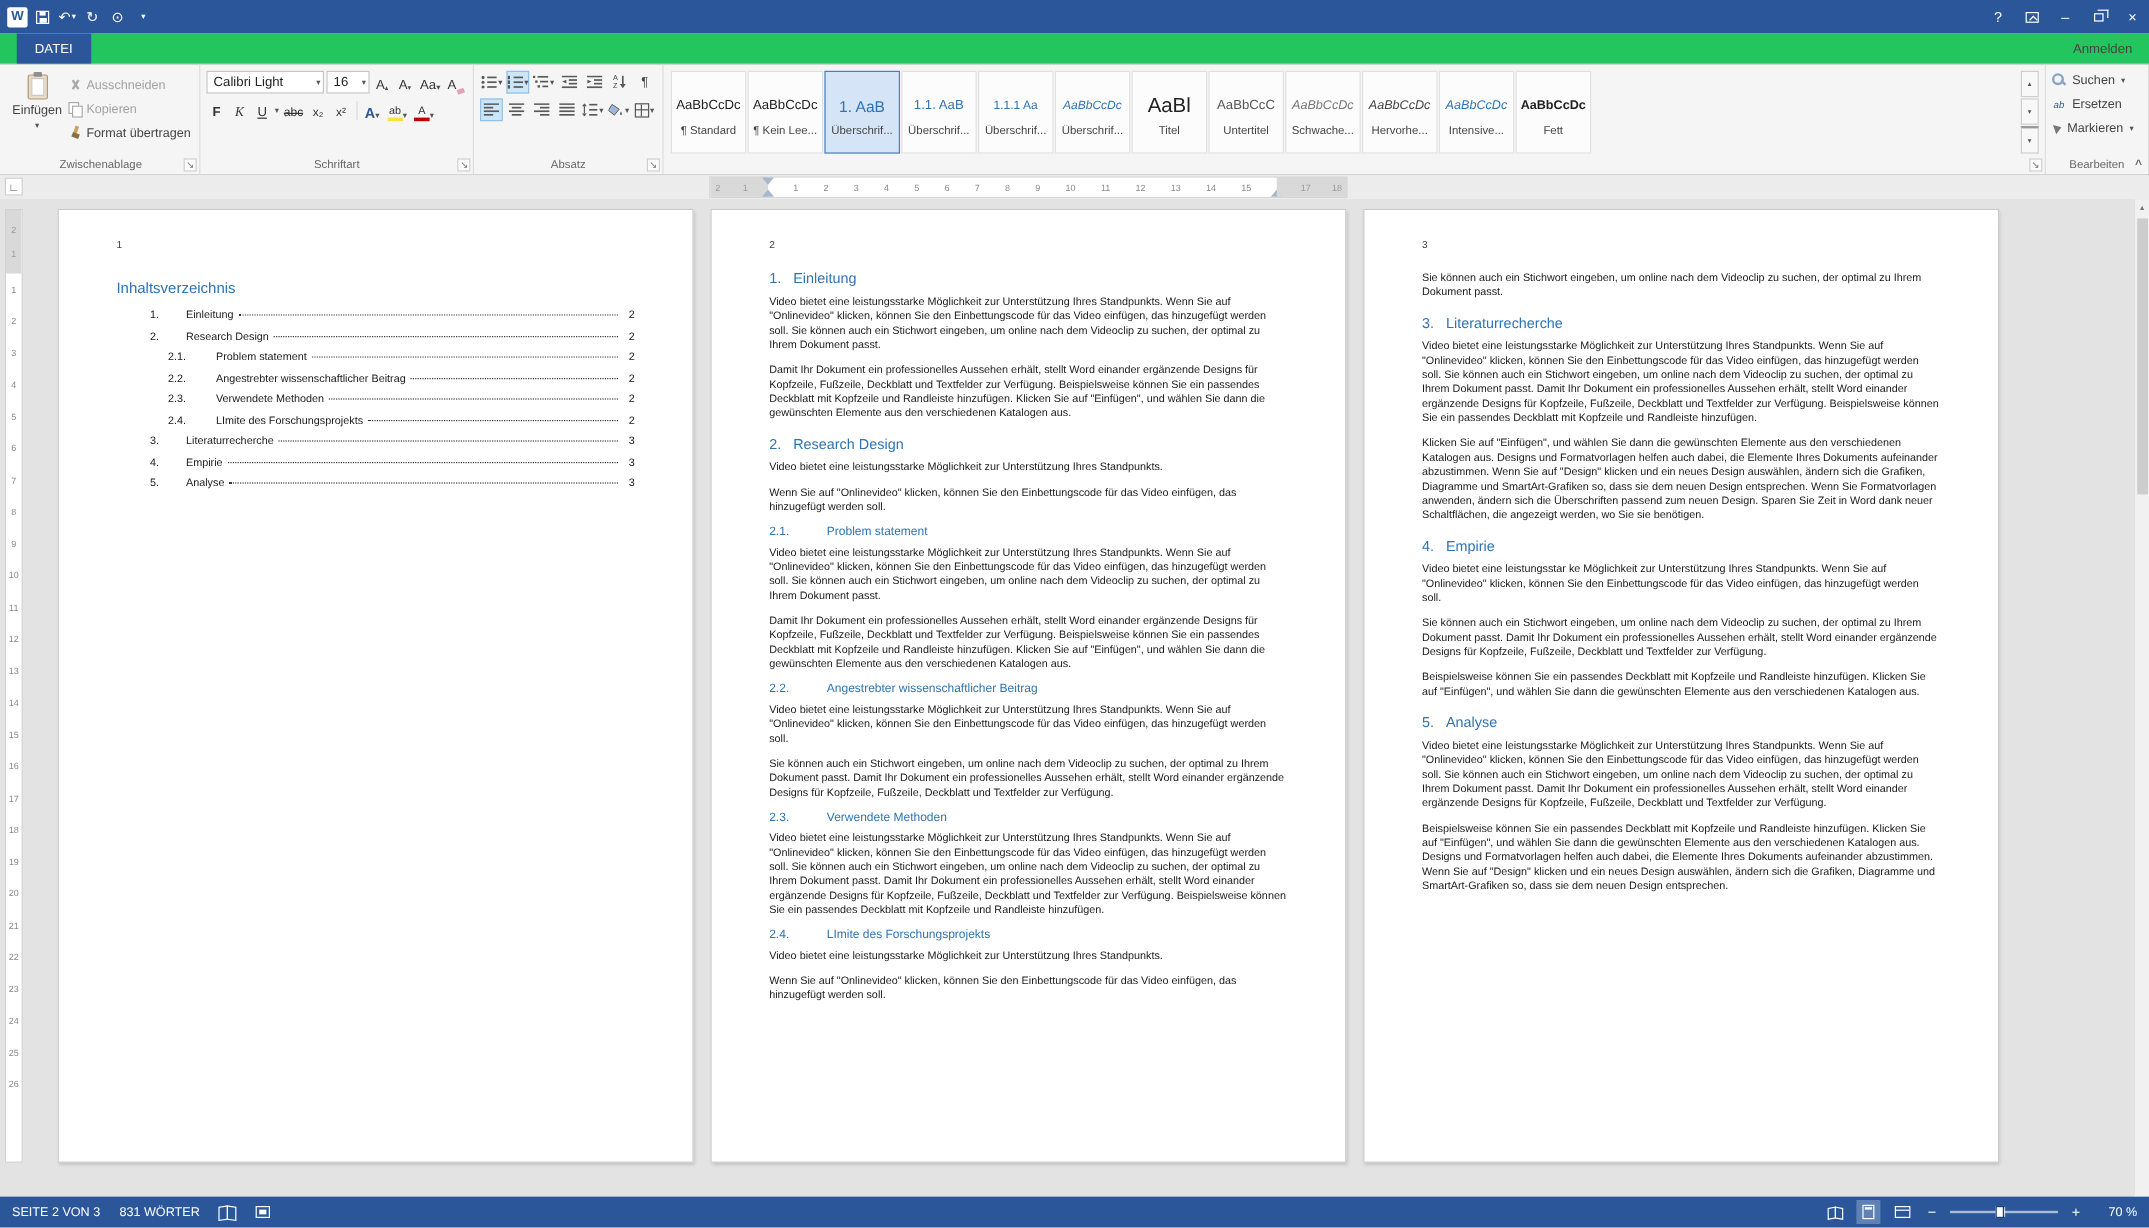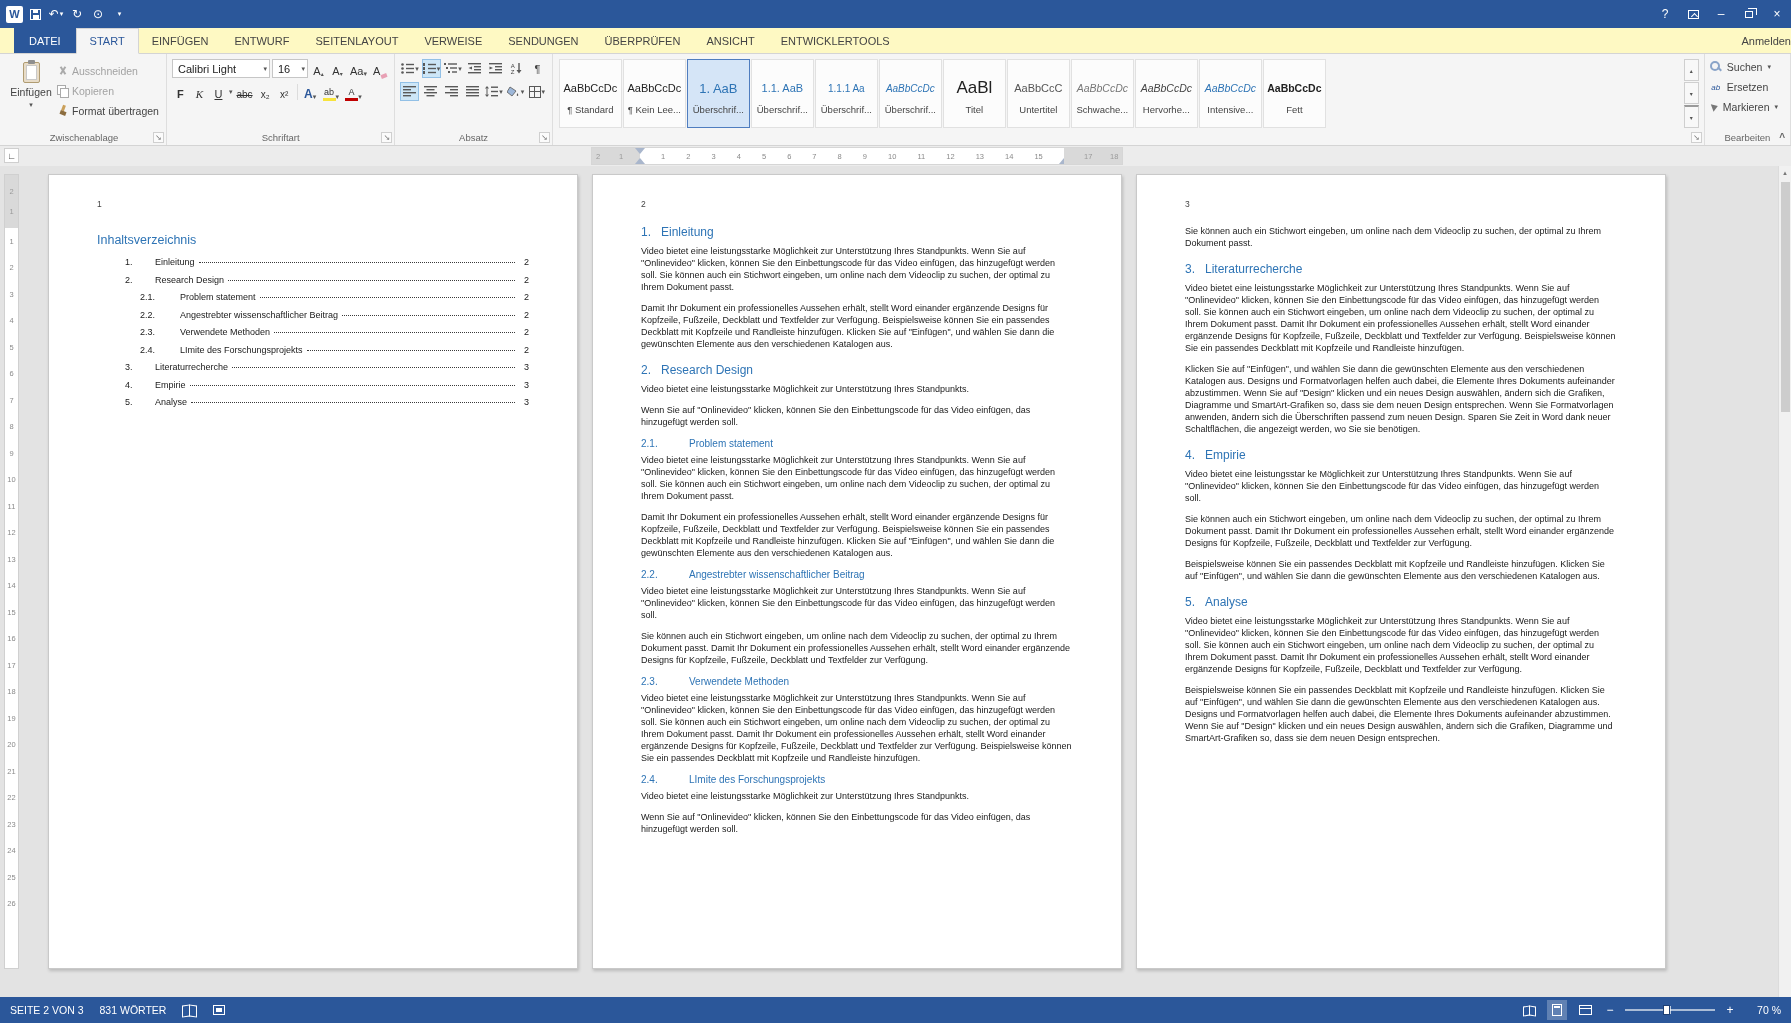--- a/index.html
+++ b/index.html
@@ -17,26 +17,26 @@
   .i-save::after{content:"";position:absolute;left:2px;bottom:0;width:6px;height:4px;background:#fff}
   .wtitle{position:absolute;left:0;right:0;text-align:center;font-size:12px;color:#fff;pointer-events:none}
   .wctrl{margin-left:auto;display:flex;align-items:center;z-index:2}
   .wbtn{width:28px;height:28px;display:flex;align-items:center;justify-content:center;font-size:12px}
   .i-restore{position:relative;width:8px;height:7px;border:1px solid #fff}
   .i-restore::before{content:"";position:absolute;left:2px;top:-4px;width:8px;height:6px;border-top:1px solid #fff;border-right:1px solid #fff}
   .i-ribbonopt{width:11px;height:9px;border:1px solid #fff;position:relative}
   .i-ribbonopt::before{content:"";position:absolute;left:3px;top:3px;width:4px;height:4px;border-top:1px solid #fff;border-left:1px solid #fff;transform:rotate(45deg)}
 
   
-  .tabrow{height:26px;background:#fef9c3;display:flex;align-items:flex-end;border-bottom:1px solid #d4d4d4;flex:0 0 auto;position:relative}
+  .tabrow{height:26px;background:#22c55e;display:flex;align-items:flex-end;border-bottom:1px solid #d4d4d4;flex:0 0 auto;position:relative}
   .tab-file{background:#2b579a;color:#fff;font-size:11px;padding:0 15px;height:25px;display:flex;align-items:center;margin-left:14px}
   .tabs{display:flex;height:26px;align-items:flex-end}
   .tab{padding:0 13px;font-size:11px;color:#444;display:flex;align-items:center;height:25px}
   .tab.active{background:#f5f5f5;color:#2b579a;border:1px solid #d4d4d4;border-bottom:1px solid #f5f5f5;height:26px;margin-bottom:-1px;position:relative;z-index:1}
-  .signin{margin-left:auto;font-size:11px;color:#444;align-self:center}
+  .signin{margin-left:auto;font-size:11px;color:#444;padding-right:14px;align-self:center}
 
   
   .ribbon{height:92px;background:#f5f5f5;display:flex;align-items:stretch;border-bottom:1px solid #d4d4d4;flex:0 0 auto;position:relative;padding-left:2px}
   .rgroup{position:relative;border-right:1px solid #dedede;padding:3px 5px 15px;display:flex;flex-direction:column}
   .glabel{position:absolute;left:0;right:0;bottom:2px;text-align:center;font-size:9.5px;color:#666;white-space:nowrap}
   .launcher{position:absolute;right:2px;bottom:2px;font-size:8px;color:#777;width:11px;height:11px;border:1px solid #cfcfcf;display:flex;align-items:center;justify-content:center;background:#fbfbfb;line-height:1}
   .gcontent{display:flex;flex:1}
   .caret{font-size:7px;color:#555}
 
   
@@ -224,40 +224,20 @@
       <span class="wbtn">–</span>
       <span class="wbtn">
           <span class="i-restore"></span>
         </span>
       <span class="wbtn">×</span>
     </div>
   </header>
 
   <nav class="tabrow">
     <div class="tab-file">DATEI</div>
-    <div class="tabs">
-
-        <div class="tab active">START</div>
-
-        <div class="tab">EINFÜGEN</div>
-
-        <div class="tab">ENTWURF</div>
-
-        <div class="tab">SEITENLAYOUT</div>
-
-        <div class="tab">VERWEISE</div>
-
-        <div class="tab">SENDUNGEN</div>
-
-        <div class="tab">ÜBERPRÜFEN</div>
-
-        <div class="tab">ANSICHT</div>
-
-        <div class="tab">ENTWICKLERTOOLS</div>
-      </div>
     <div class="signin">Anmelden</div>
   </nav>
 
   <section class="ribbon">
 
     <div class="rgroup g-clip">
       <div class="gcontent">
         <div class="bigbtn">
           <span class="i-clipboard"></span>
           <span>Einfügen</span>

